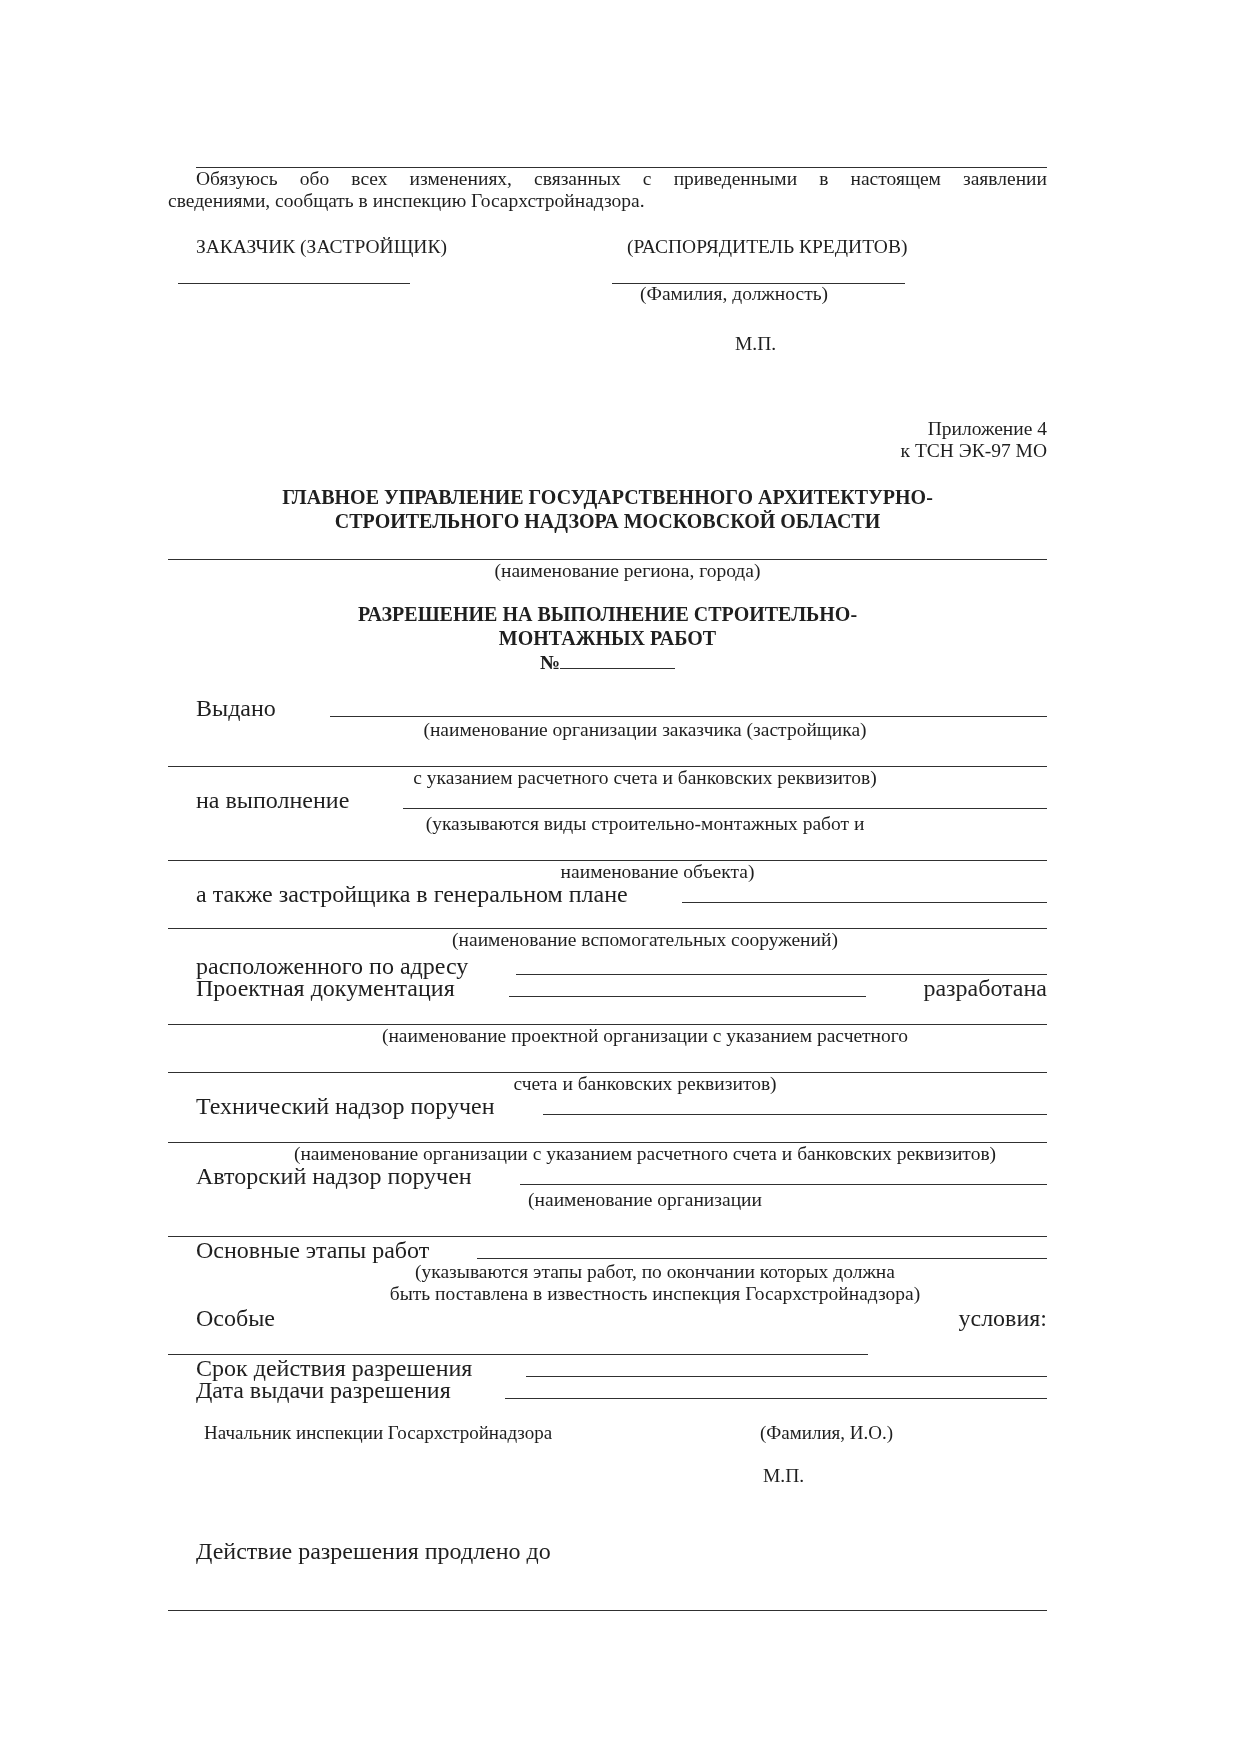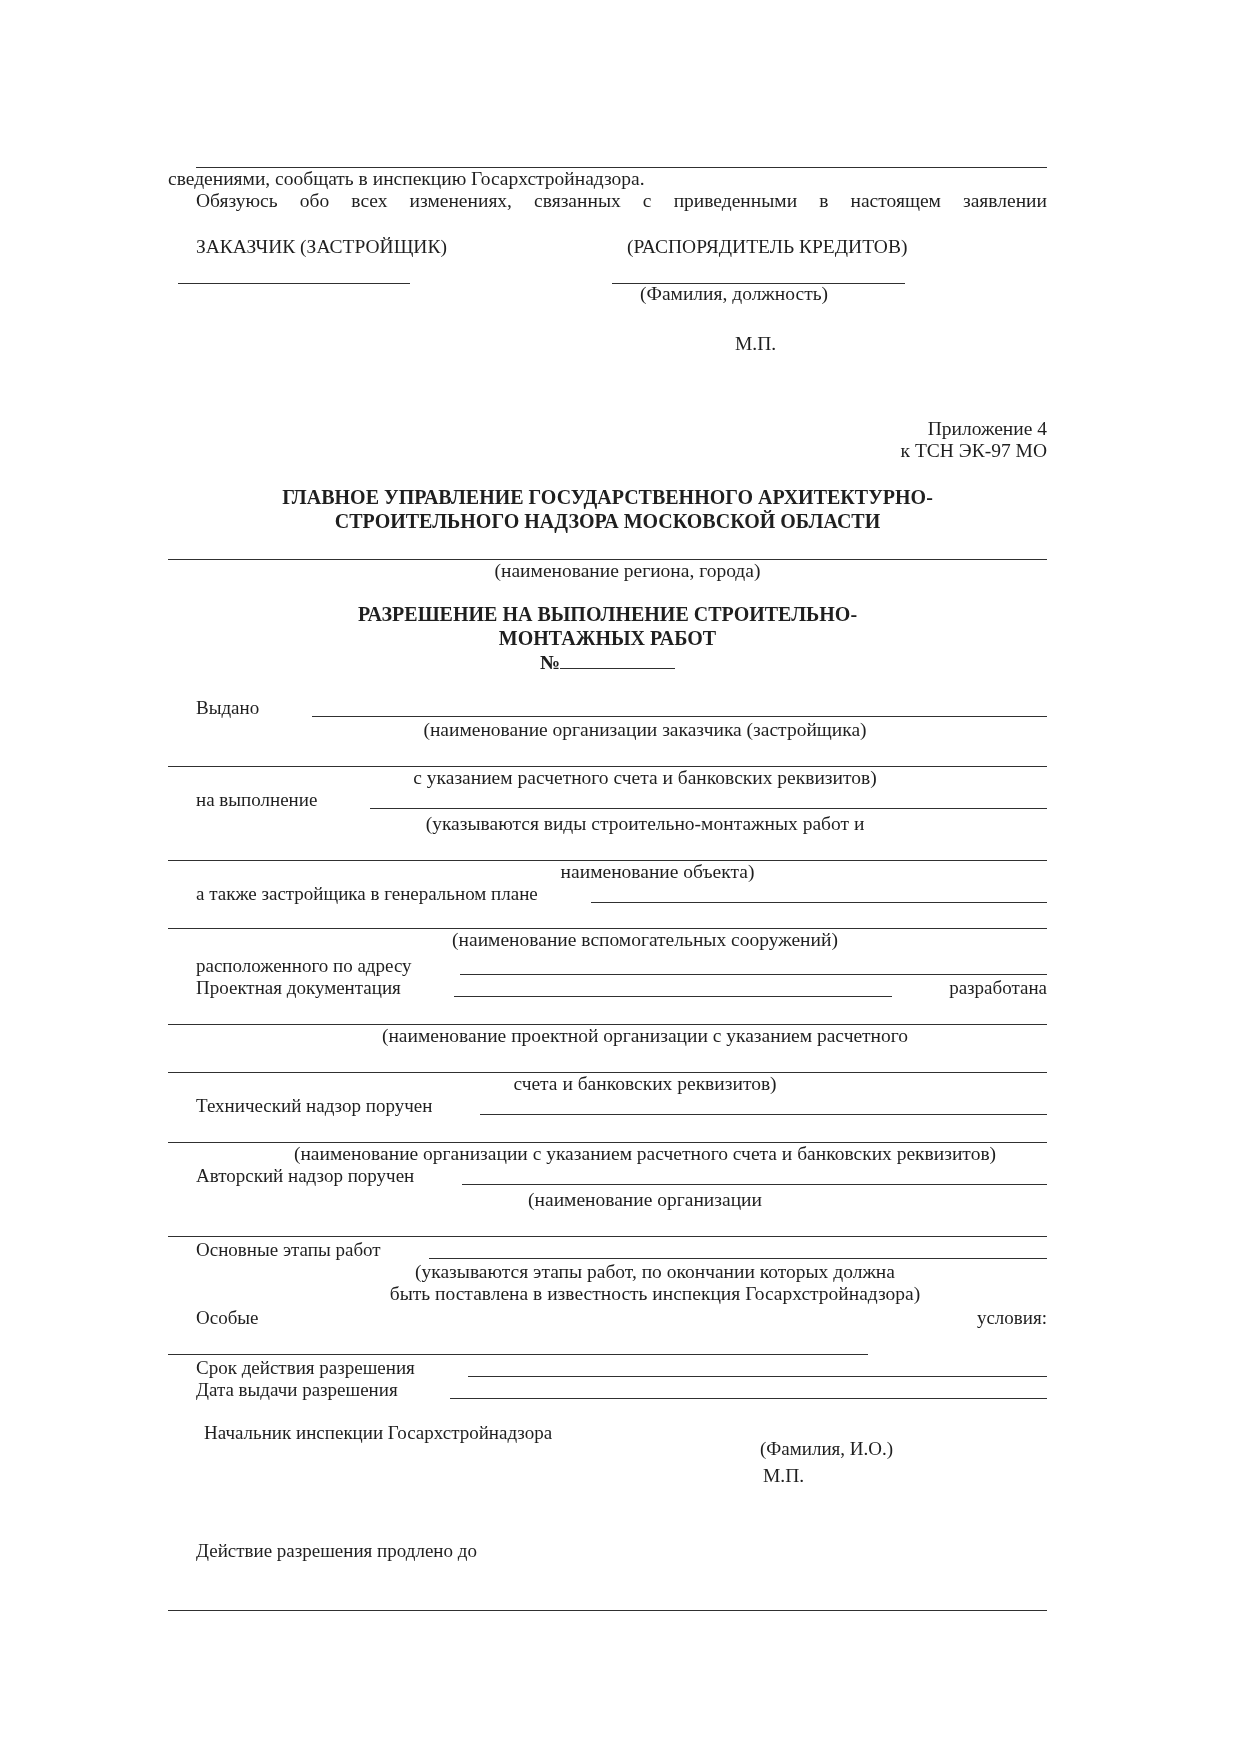--- a/index.html
+++ b/index.html
@@ -15,21 +15,21 @@
   .r { font-size:19.5px; line-height:22px; }
   .ind { padding-left:28px; }
 
   
   .rule { height:0; border-top:1.6px solid #303030; }
   .rule.full { margin-left:0; }
   .rule.topline { margin-left:28px; margin-top:167px; }
   .rule.partial { width:700px; }
 
   
-  .frow { display:flex; font-size:19px; line-height:22px;gap:48px; }
+  .frow { display:flex; font-size:24px; line-height:22px;gap:48px; }
   .frow .lbl { white-space:pre; }
   .frow .fill { flex:1; border-bottom:1.6px solid #303030; margin-bottom:2px; }
   .frow .suffix { white-space:pre; padding-left:9px; }
 
   
   .just { text-align:justify; text-align-last:justify; }
 
   
   .c { text-align:center; }
   .push1 { padding-left:40px; }
@@ -51,40 +51,40 @@
   .mp1 { margin-top:28px; padding-left:567px; }
 
   .annex { margin-top:63px; }
 
   .numrow { text-align:center; font-size:20px; font-weight:bold; line-height:24px; }
   .numfill { display:inline-block; width:115px; border-bottom:1.8px solid #303030; }
 
   
   .chief-row { position:relative; margin-top:21px; font-size:19px; line-height:22px; }
   .chief-row .lbl { padding-left:36px; }
-  .chief-row .fam { position:absolute; left:592px; top:16px; }
+  .chief-row .fam { position:absolute; left:592px; top:0; }
   .mp2 { margin-top:21px; padding-left:595px; }
   .ext-row { margin-top:53px;flex-direction:column; }
 
   .mt2  { margin-top:2px; }
   .mt4  { margin-top:4px; }
   .mt20 { margin-top:20px; }
   .mt23 { margin-top:23px; }
   .mt25 { margin-top:25px; }
   .mt26 { margin-top:26px; }
 </style>
 </head>
 <body>
 
 <div class="content">
 
   <div class="rule topline"></div>
 
+  <div class="r just ind">Обязуюсь обо всех изменениях, связанных с приведенными в настоящем заявлении</div>
   <div class="r">сведениями, сообщать в инспекцию Госархстройнадзора.</div>
-  <div class="r just ind">Обязуюсь обо всех изменениях, связанных с приведенными в настоящем заявлении</div>
 
   <div class="r heads-row">
     <span class="ind">ЗАКАЗЧИК (ЗАСТРОЙЩИК)</span>
     <span class="right-head">(РАСПОРЯДИТЕЛЬ КРЕДИТОВ)</span>
   </div>
 
   <div class="sig-lines">
     <div class="seg-left"></div>
     <div class="seg-right"></div>
   </div>

